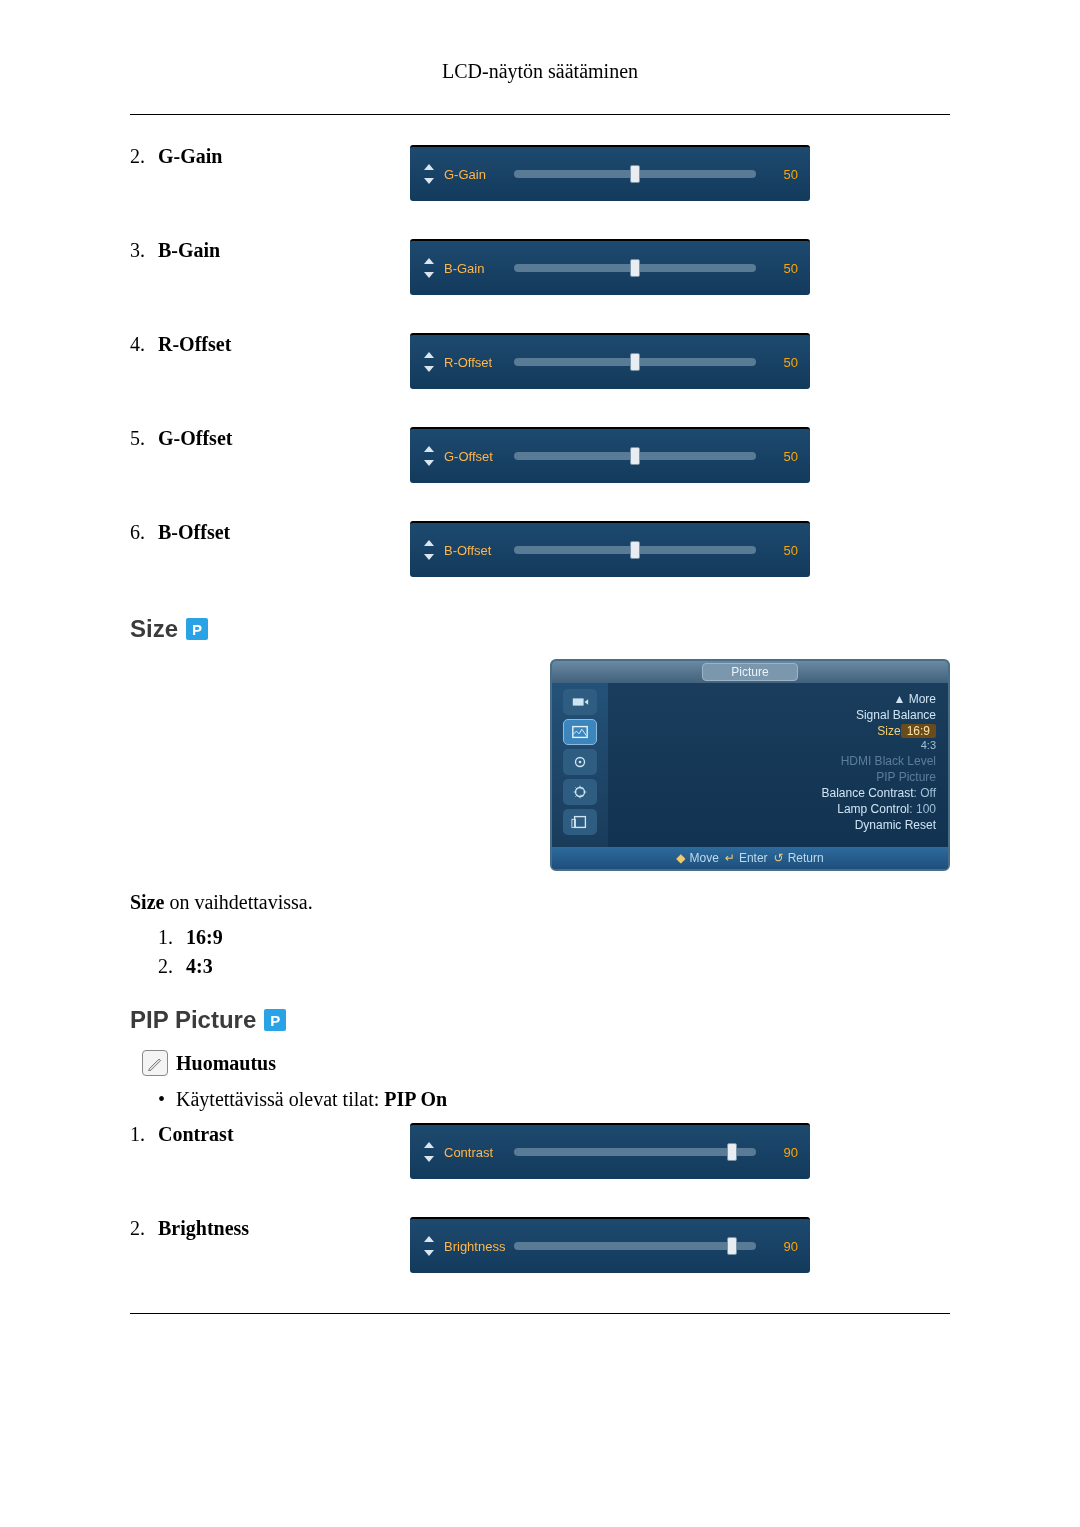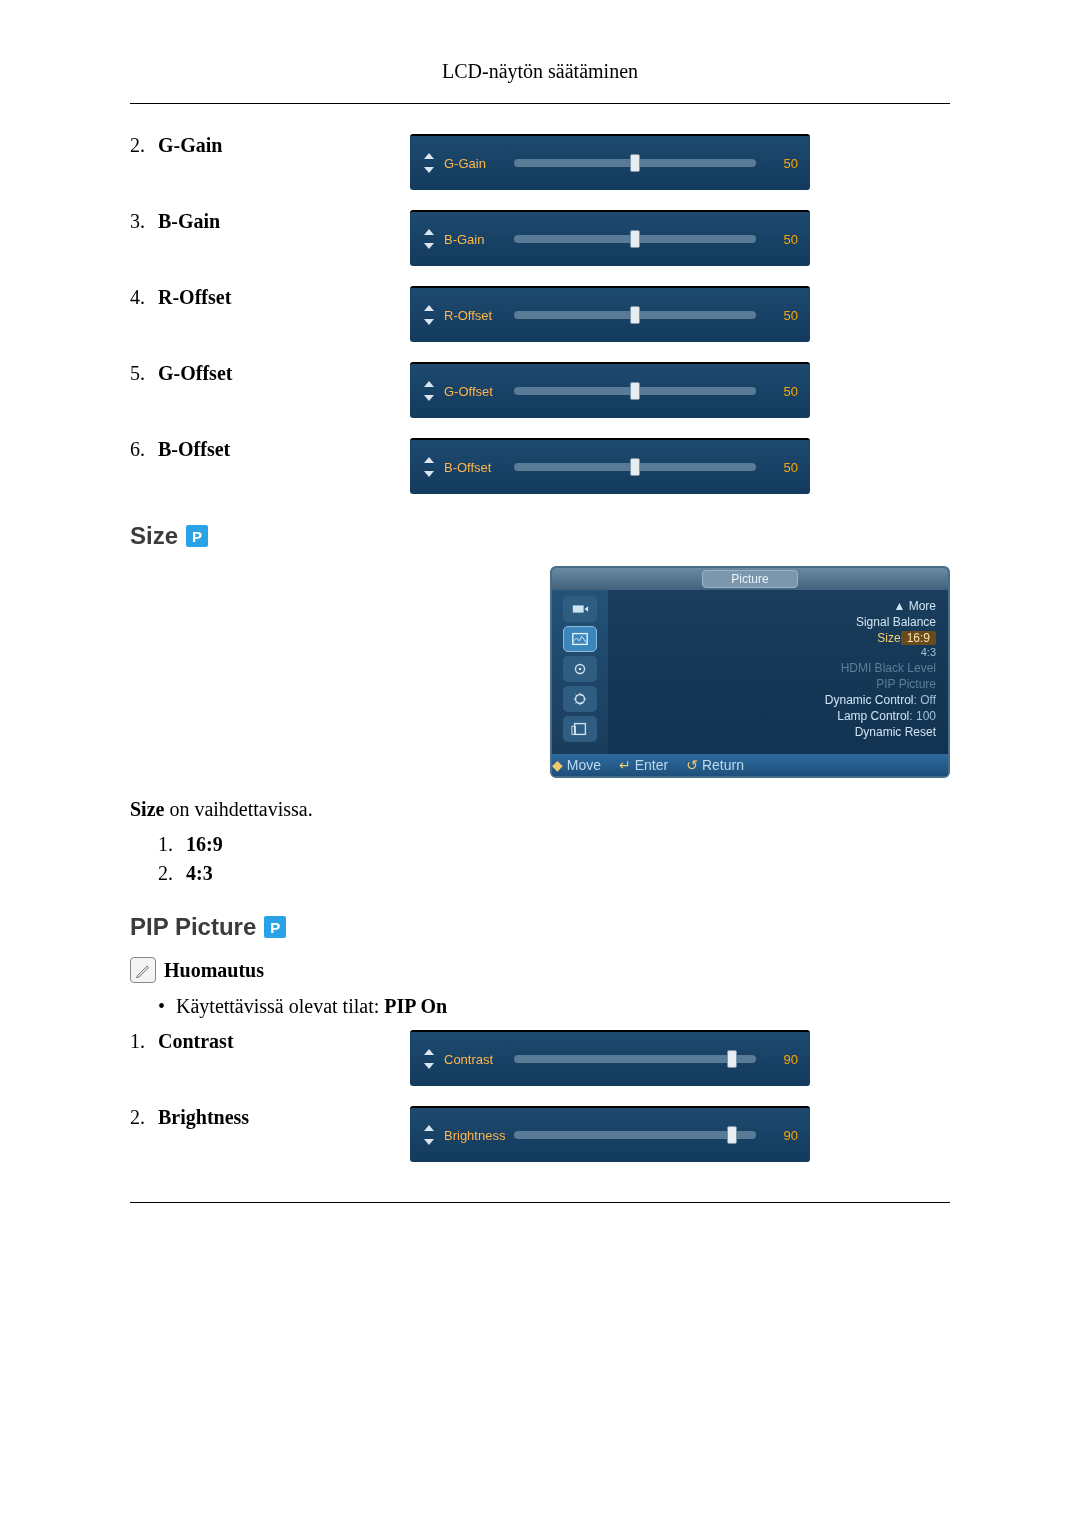--- a/index.html
+++ b/index.html
@@ -10,28 +10,28 @@
     width: 1080px;
     margin: 0 auto;
     font-size: 20px;
   }
   .page {
     padding: 0 130px 40px 130px;
   }
   .page-header {
     text-align: center;
     padding-top: 60px;
-    padding-bottom: 20px;
+    padding-bottom: 31px;
     border-bottom: 1px solid #000;
     margin-bottom: 30px;
   }
   .row {
     display: flex;
     align-items: flex-start;
-    margin-bottom: 20px;
+    margin-bottom: 38px;
   }
   .row .label {
     flex: 0 0 280px;
     padding-top: 0;
   }
   .row .num {
     display: inline-block;
     width: 28px;
   }
   .row .bold { font-weight: bold; }
@@ -202,30 +202,30 @@
   }
   .osd-menu .list .item .val2 {
     color: #9fc0d8;
     font-size: 11px;
   }
   .osd-menu .footer {
     height: 22px;
     background: linear-gradient(#2d6b9e,#1e4f7b);
     display: flex;
     align-items: center;
-    justify-content: flex-start;
-    gap: 18px;
+    justify-content: center;
+    gap: 6px;
     color: #bcdaee;
-    font-size: 14px;
+    font-size: 12px;
   }
   .osd-menu .footer .ficon { color:#f0c96b; margin-right:4px; }
   .note-row {
     display: flex;
     align-items: center;
-    margin: 10px 0;
+    margin: 10px 12px;
   }
   .note-icon {
     width: 26px; height: 26px;
     border: 1px solid #888;
     border-radius: 4px;
     background: #f4f4f4;
     display:inline-flex; align-items:center; justify-content:center;
     margin-right: 8px;
   }
   .note-icon svg { width: 16px; height: 16px; stroke:#555; fill:none; }
@@ -399,21 +399,21 @@
             </div>
             <div class="item dim">
               <span>HDMI Black Level</span>
               <span class="val"></span>
             </div>
             <div class="item dim">
               <span>PIP Picture</span>
               <span class="val"></span>
             </div>
             <div class="item ">
-              <span>Dynamic Control</span>
+              <span>Balance Contrast</span>
               <span class="val">: Off</span>
             </div>
             <div class="item ">
               <span>Lamp Control</span>
               <span class="val">: 100</span>
             </div>
             <div class="item ">
               <span>Dynamic Reset</span>
               <span class="val"></span>
             </div>

